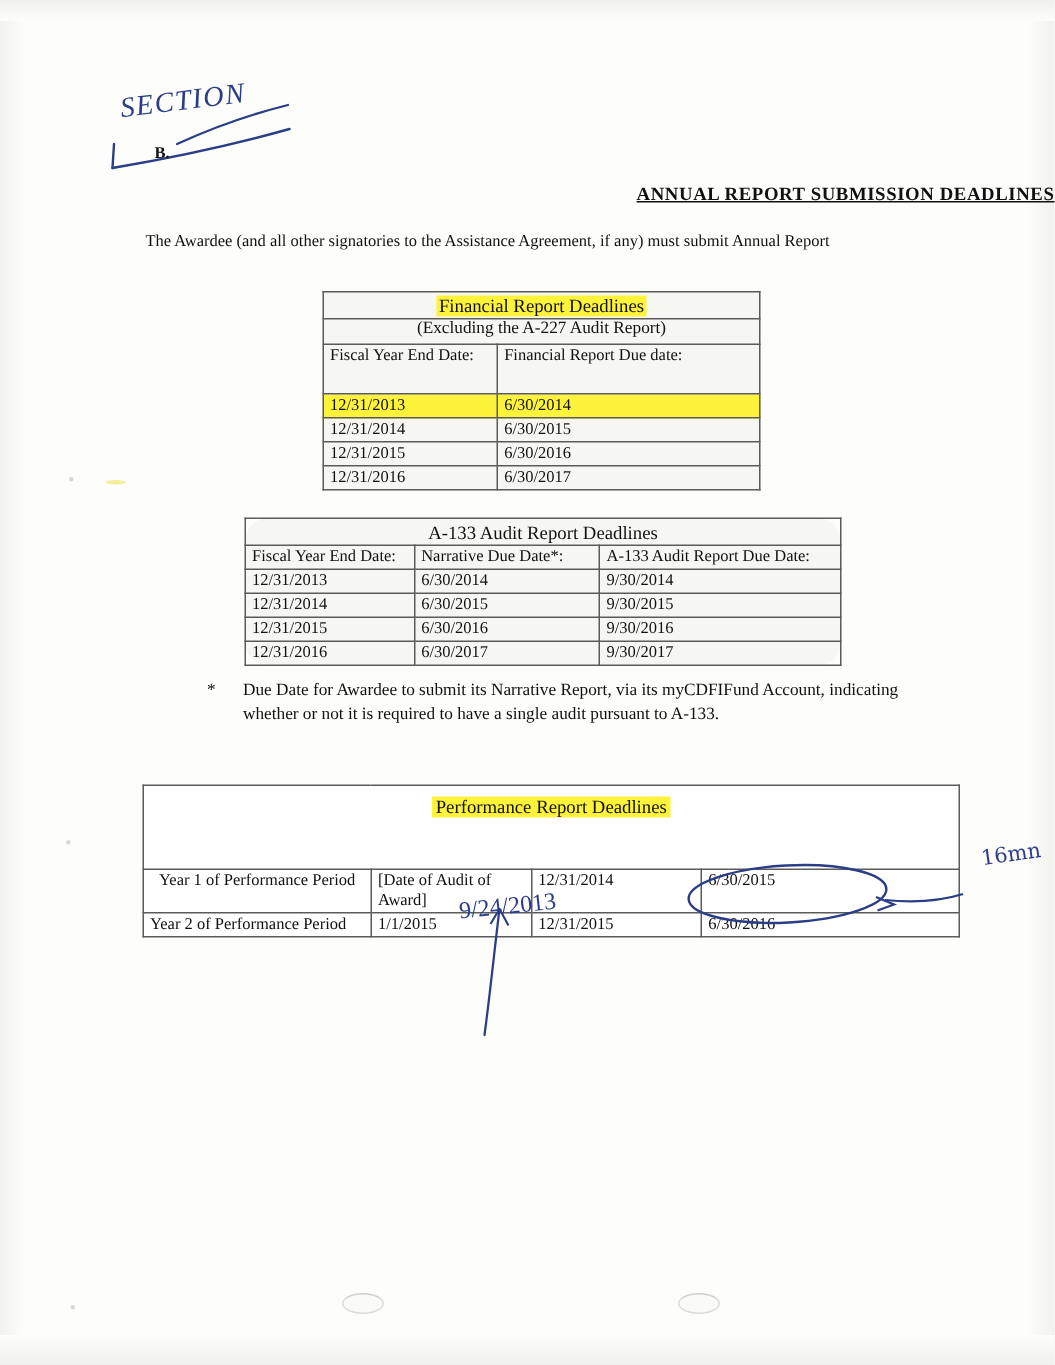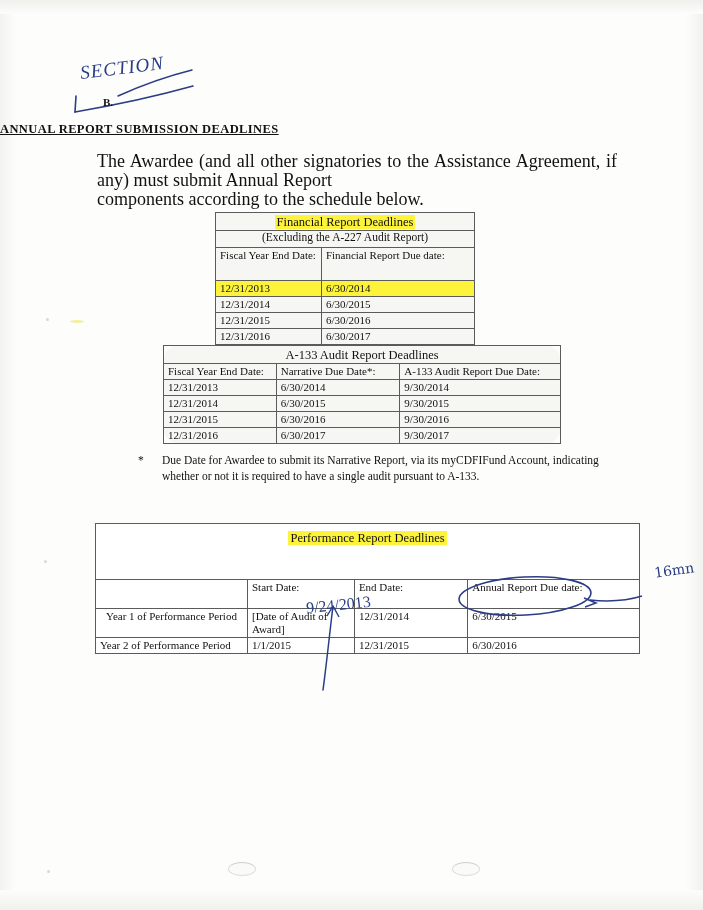--- a/index.html
+++ b/index.html
@@ -39,33 +39,33 @@
   .scan-edge-bottom {
     position: absolute;
     left: 0; right: 0; bottom: 0; height: 20px;
     background: linear-gradient(0deg,#f0f0ed 0%, #fdfdfb 100%);
   }
 
   .title {
     position: absolute;
     top: 122px;
     left: 0; right: 0;
-    text-align: left;
+    text-align: right;
     font-weight: bold;
     font-size: 12.5px;
     letter-spacing: 0.4px;
     text-decoration: underline;
   }
 
   .intro {
     position: absolute;
     top: 152px;
     left: 97px;
     width: 520px;
-    font-size: 18px;
+    font-size: 11px;
     line-height: 19px;
     text-align: justify;
   }
   .intro .l2 { display: block; }
 
   table.doc {
     border-collapse: collapse;
     font-size: 11px;
     background: #f6f6f3;
   }
@@ -94,23 +94,23 @@
     background: #fdf33a;
   }
   .hl-inline {
     background: #fdf33a;
     padding: 0 2px;
   }
 
   
   #financial-table {
     position: absolute;
-    top: 212px;
+    top: 194px;
     left: 215px;
-    width: 260px;
+    width: 292px;
   }
   #financial-table td.c1 { width: 110px; }
   #financial-table td.c2 { width: 172px; }
 
   
   #audit-table {
     position: absolute;
     top: 345px;
     left: 163px;
     width: 398px;
@@ -230,21 +230,20 @@
     <span style="left:46px; top:318px; width:3px; height:3px;"></span>
     <span style="left:44px; top:560px; width:3px; height:3px;"></span>
     <span style="left:47px; top:870px; width:3px; height:3px;"></span>
     <span style="left:70px; top:320px; width:14px; height:3px; background:#f3ef9a;"></span>
   </div>
 
   <div class="title">ANNUAL REPORT SUBMISSION DEADLINES</div>
 
   <div class="intro">
     <span>The Awardee (and all other signatories to the Assistance Agreement, if any) must submit Annual Report</span>
-    <span class="l2">components according to the schedule below.</span>
   </div>
 
   <table class="doc" id="financial-table">
     <tbody>
         <tr>
       <td class="tbl-title" colspan="2">
         <span class="hl-inline">Financial Report Deadlines</span>
       </td>
     </tr>
     <tr>
@@ -313,26 +312,20 @@
   </div>
 
   <table class="doc" id="performance-table">
     <tbody>
         <tr>
       <td class="tbl-title perf-title" colspan="4">
         <span class="hl-inline">Performance Report Deadlines</span>
       </td>
     </tr>
     <tr>
-      <td class="p1 tall"></td>
-      <td class="p2">Start Date:</td>
-      <td class="p3">End Date:</td>
-      <td class="p4">Annual Report Due date:</td>
-    </tr>
-    <tr>
       <td class="p1 hl tall">Year 1 of Performance Period</td>
       <td class="p2 hl">[Date of Audit of Award]</td>
       <td class="p3">12/31/2014</td>
       <td class="p4 hl">6/30/2015</td>
     </tr>
     <tr>
       <td class="p1">Year 2 of Performance Period</td>
       <td class="p2">1/1/2015</td>
       <td class="p3">12/31/2015</td>
       <td class="p4">6/30/2016</td>

